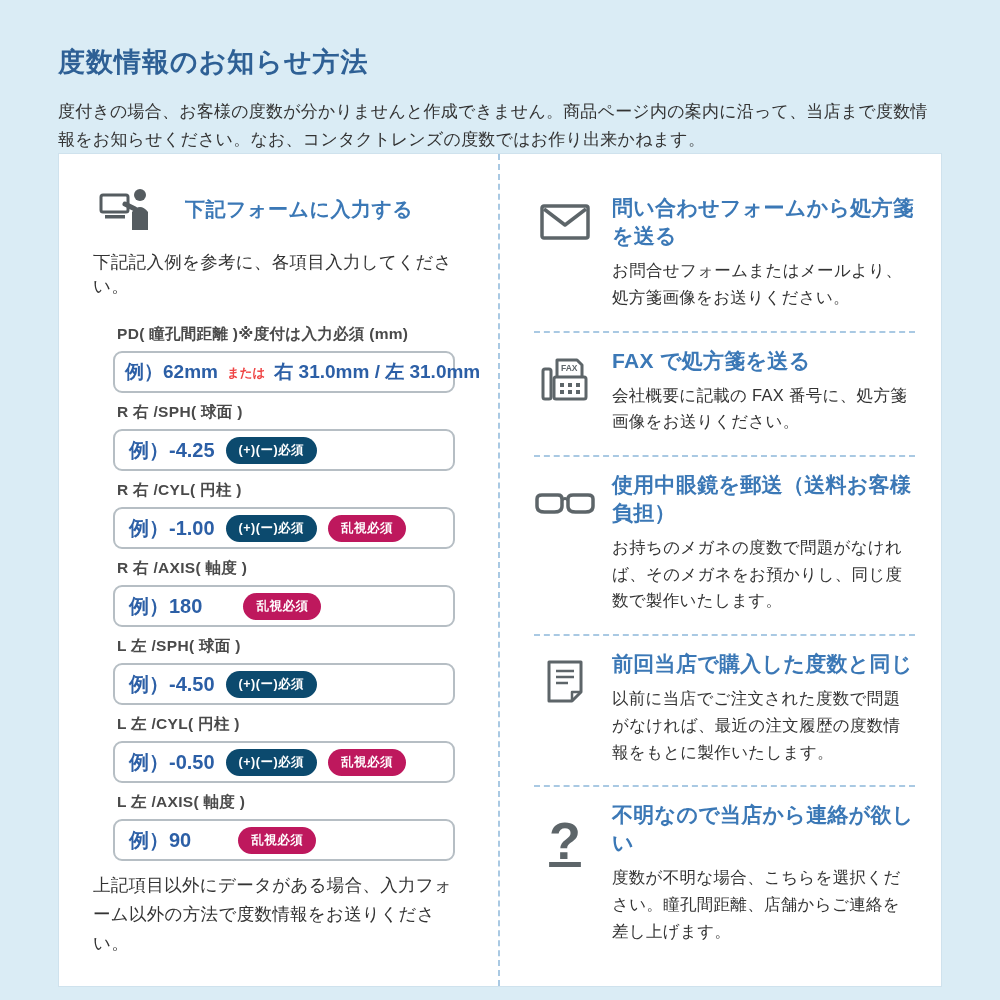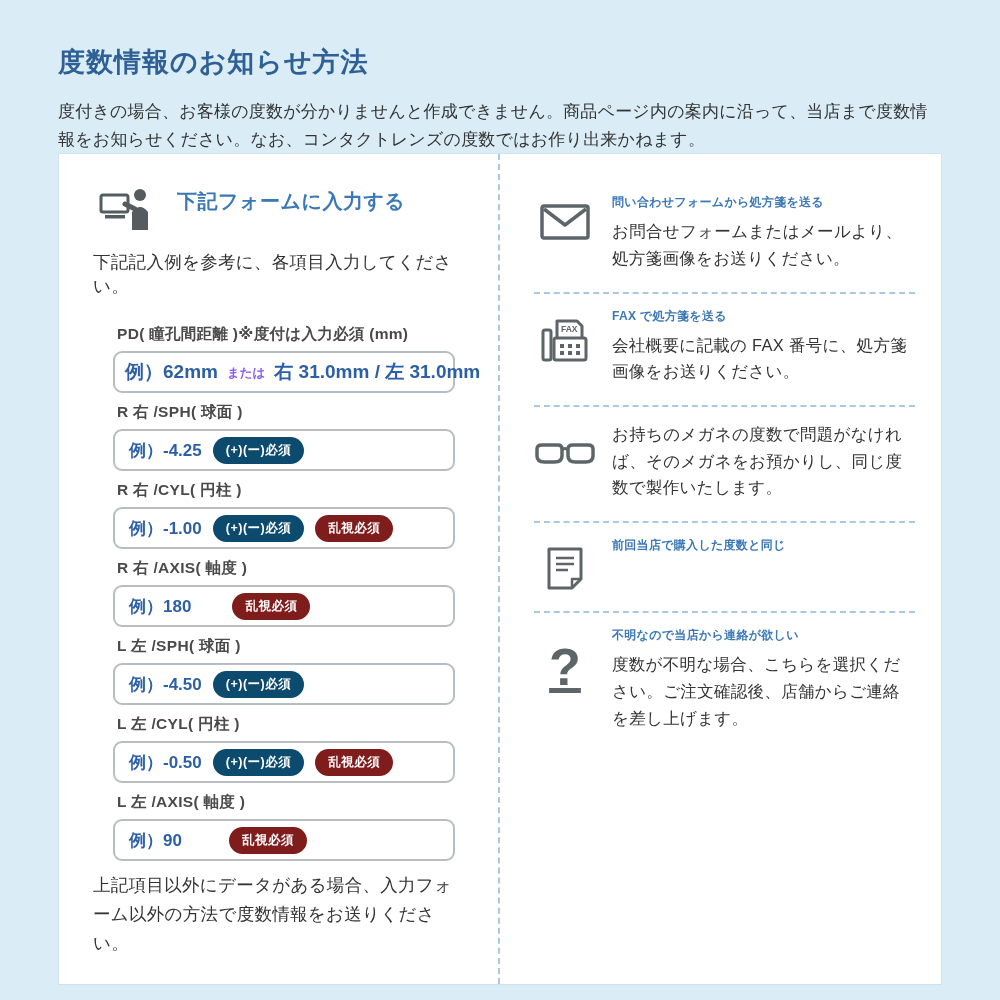--- a/index.html
+++ b/index.html
@@ -22,58 +22,58 @@
 
   .panel {
     background:#ffffff; border:1px solid #cfe2ed;
     display:flex; width:884px; min-height:716px;
   }
   .col { width:50%; }
   .col.left  { padding:30px 36px 26px 32px; border-right:2px dashed #a9c9e3; }
   .col.right { padding:26px 26px 22px 34px; }
 
   
-  .col-header { display:flex; align-items:flex-start; gap:26px; margin:4px 0 20px 8px; }
+  .col-header { display:flex; align-items:center; gap:34px; margin:4px 0 20px 8px; }
   .col-header h2 { font-size:20px; font-weight:bold; color:#3b78b6; letter-spacing:0.5px; }
   .form-icon svg { display:block; }
 
   .instruction { font-size:17.5px; color:#333; margin:0 0 26px 2px; letter-spacing:0.3px; }
 
   .field { margin-bottom:9px; }
   .field-label {
     font-size:15.5px; font-weight:bold; color:#4a4a4a;
     margin:0 0 6px 26px; letter-spacing:0.3px;
   }
   .example-box {
     margin-left:22px; width:342px; height:42px;
     border:2px solid #b6bec4; border-radius:9px; background:#fff;
     display:flex; align-items:center; padding:0 14px; gap:11px;
   }
-  .ex-text { color:#2c5fa6; font-weight:bold; font-size:17px; white-space:nowrap; }
-  .ex-or   { color:#8b5cf6; font-weight:bold; font-size:12.5px; white-space:nowrap; margin:2px -2px 0; }
+  .ex-text { color:#2c5fa6; font-weight:bold; font-size:20px; white-space:nowrap; }
+  .ex-or   { color:#ef4444; font-weight:bold; font-size:12.5px; white-space:nowrap; margin:2px -2px 0; }
   .example-box.pd { padding:0 10px; }
   .example-box.pd .ex-text { font-size:19px; }
 
   .pill {
     color:#fff; font-size:12.5px; font-weight:bold;
     padding:5px 13px; border-radius:14px; white-space:nowrap; letter-spacing:0.5px;
   }
   .pill.blue   { background:#0c4a6e; }
-  .pill.orange { background:#7f1d1d; }
+  .pill.orange { background:#be185d; }
 
   .outro { font-size:17.5px; color:#333; line-height:1.65; margin:10px 0 0 2px; letter-spacing:0.3px; }
 
   
   .method { display:flex; gap:16px; padding:14px 0 20px 0; }
   .method + .method { border-top:2px dashed #a9c9e3; }
   .method-icon {
     width:62px; flex:0 0 62px; display:flex; justify-content:center;
     padding-top:10px; color:#5d6569;text-decoration:underline;
   }
-  .method-title { font-size:12px; font-weight:bold; color:#3b78b6; margin-bottom:7px; letter-spacing:0.3px; }
+  .method-title { font-size:21px; font-weight:bold; color:#3b78b6; margin-bottom:7px; letter-spacing:0.3px; }
   .method-body  { font-size:16.5px; color:#333; line-height:1.62; letter-spacing:0.3px; }
   .qmark { font-size:52px; font-weight:bold; color:#5d6569; line-height:1; padding-top:4px; }
 </style>
 </head>
 <body>
 
 <div class="page">
 
   <h1 class="page-title">度数情報のお知らせ方法</h1>
   <p class="intro">度付きの場合、お客様の度数が分かりませんと作成できません。商品ページ内の案内に沿って、当店まで度数情報をお知らせください。なお、コンタクトレンズの度数ではお作り出来かねます。</p>
@@ -198,43 +198,45 @@
 
       <div class="method">
         <div class="method-icon" style="padding-top:22px;">
           <svg width="60" height="22" viewBox="0 0 60 22">
             <path d="M2 6 Q2 2 7 2 L23 2 Q27 2 27 6 L27 13 Q27 19 19.5 19 L9.5 19 Q2 19 2 13 Z" fill="none" stroke="#5d6569" stroke-width="3.5"></path>
             <path d="M33 6 Q33 2 38 2 L53 2 Q58 2 58 6 L58 13 Q58 19 50.5 19 L40.5 19 Q33 19 33 13 Z" fill="none" stroke="#5d6569" stroke-width="3.5"></path>
             <path d="M27 7 Q30 4 33 7" fill="none" stroke="#5d6569" stroke-width="3"></path>
           </svg>
         </div>
         <div>
+          <div class="method-title">使用中眼鏡を郵送（送料お客様負担）</div>
           <div class="method-body">お持ちのメガネの度数で問題がなければ、そのメガネをお預かりし、同じ度数で製作いたします。</div>
         </div>
       </div>
 
       <div class="method">
         <div class="method-icon">
           <svg width="38" height="44" viewBox="0 0 38 44">
             <path d="M3 2 L35 2 L35 32 L26 41 L3 41 Z" fill="none" stroke="#5d6569" stroke-width="3" stroke-linejoin="round"></path>
             <path d="M35 32 L26 32 L26 41" fill="none" stroke="#5d6569" stroke-width="2.5" stroke-linejoin="round"></path>
             <path d="M10 11 L28 11 M10 17 L28 17 M10 23 L22 23" stroke="#5d6569" stroke-width="2.5"></path>
           </svg>
         </div>
         <div>
           <div class="method-title">前回当店で購入した度数と同じ</div>
+          <div class="method-body">以前に当店でご注文された度数で問題がなければ、最近の注文履歴の度数情報をもとに製作いたします。</div>
         </div>
       </div>
 
       <div class="method">
         <div class="method-icon">
           <span class="qmark">?</span>
         </div>
         <div>
           <div class="method-title">不明なので当店から連絡が欲しい</div>
-          <div class="method-body">度数が不明な場合、こちらを選択ください。ご注文確認後、店舗からご連絡を差し上げます。</div>
+          <div class="method-body">度数が不明な場合、こちらを選択ください。瞳孔間距離、店舗からご連絡を差し上げます。</div>
         </div>
       </div>
 
     </div>
   </div>
 
 </div>
 
 </body></html>

